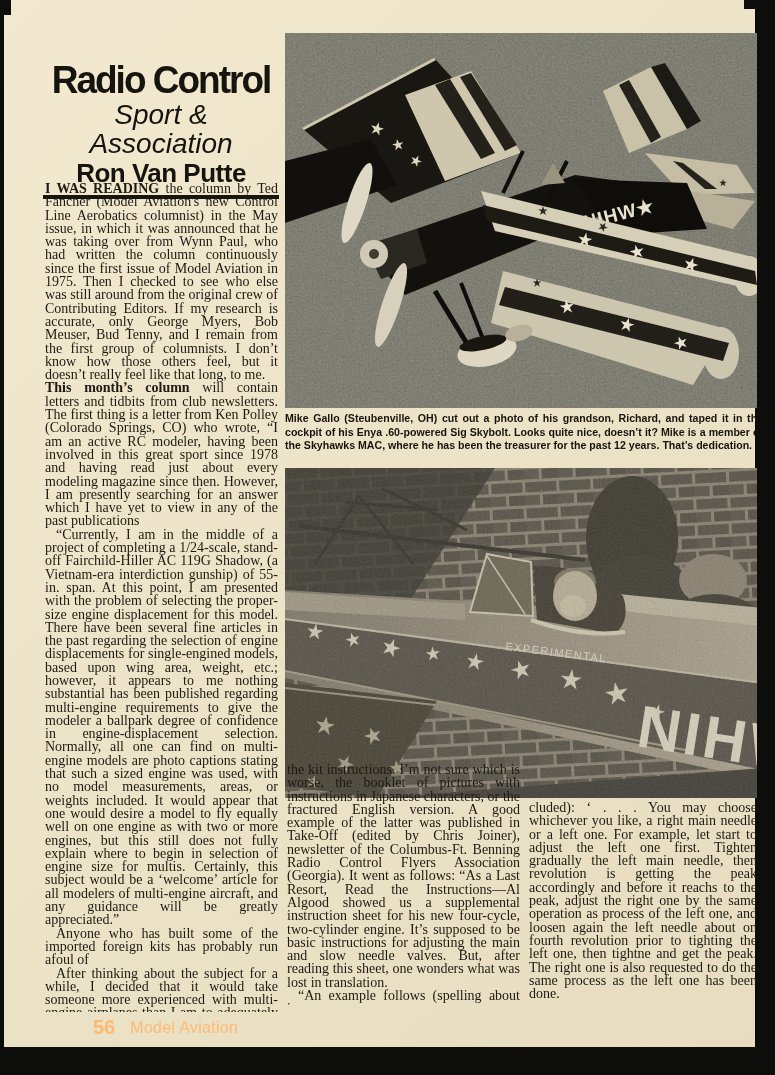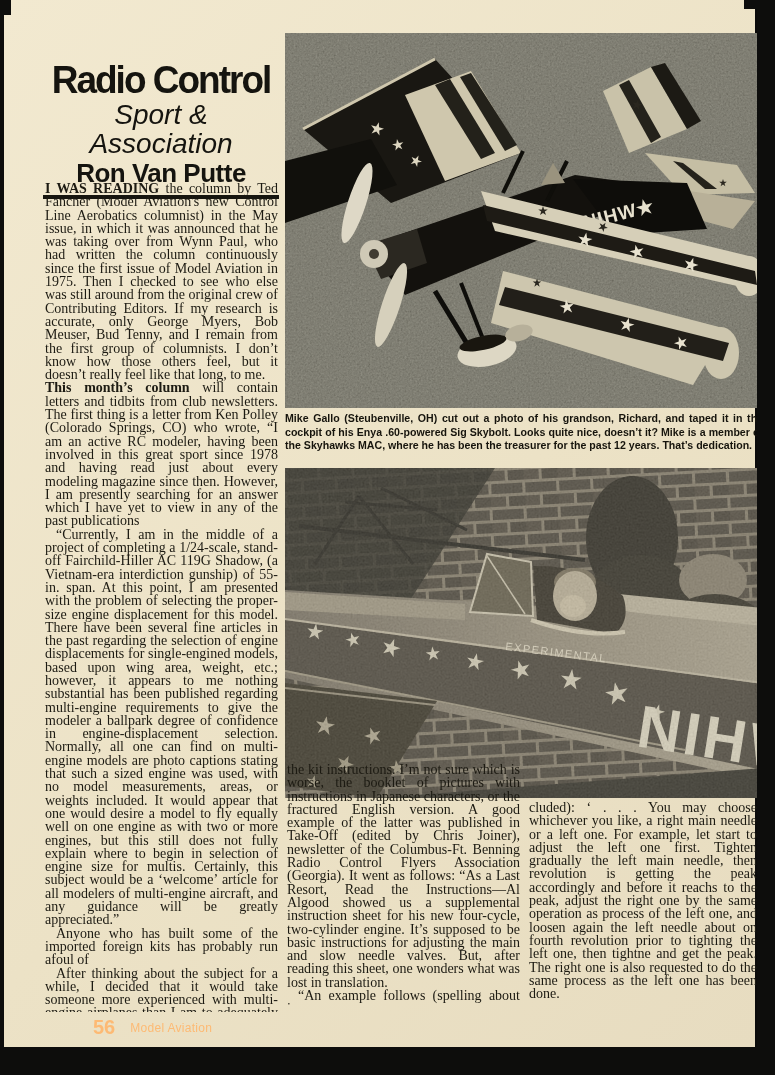--- a/index.html
+++ b/index.html
@@ -59,21 +59,21 @@
     font-family:"Liberation Sans", sans-serif;font-weight:bold;
     font-size:10.6px;line-height:13.6px;color:#16140d;text-align:justify;
   }
 
   
   .folio{
     position:absolute;left:45px;top:1016px;display:flex;align-items:center;gap:15px;
     font-family:"Liberation Sans", sans-serif;color:#fdba74;margin-left:48px;
   }
   .folio .num{font-size:20px;font-weight:bold;}
-  .folio .mag{font-size:12px;font-weight:normal;letter-spacing:0.3px;}
+  .folio .mag{font-size:16px;font-weight:normal;letter-spacing:0.3px;}
 
   svg text{font-family:"Liberation Sans", sans-serif;}
 </style>
 </head>
 <body>
 
 <div class="paper"></div>
 
 <div class="masthead">
   <div class="title">Radio Control</div>

